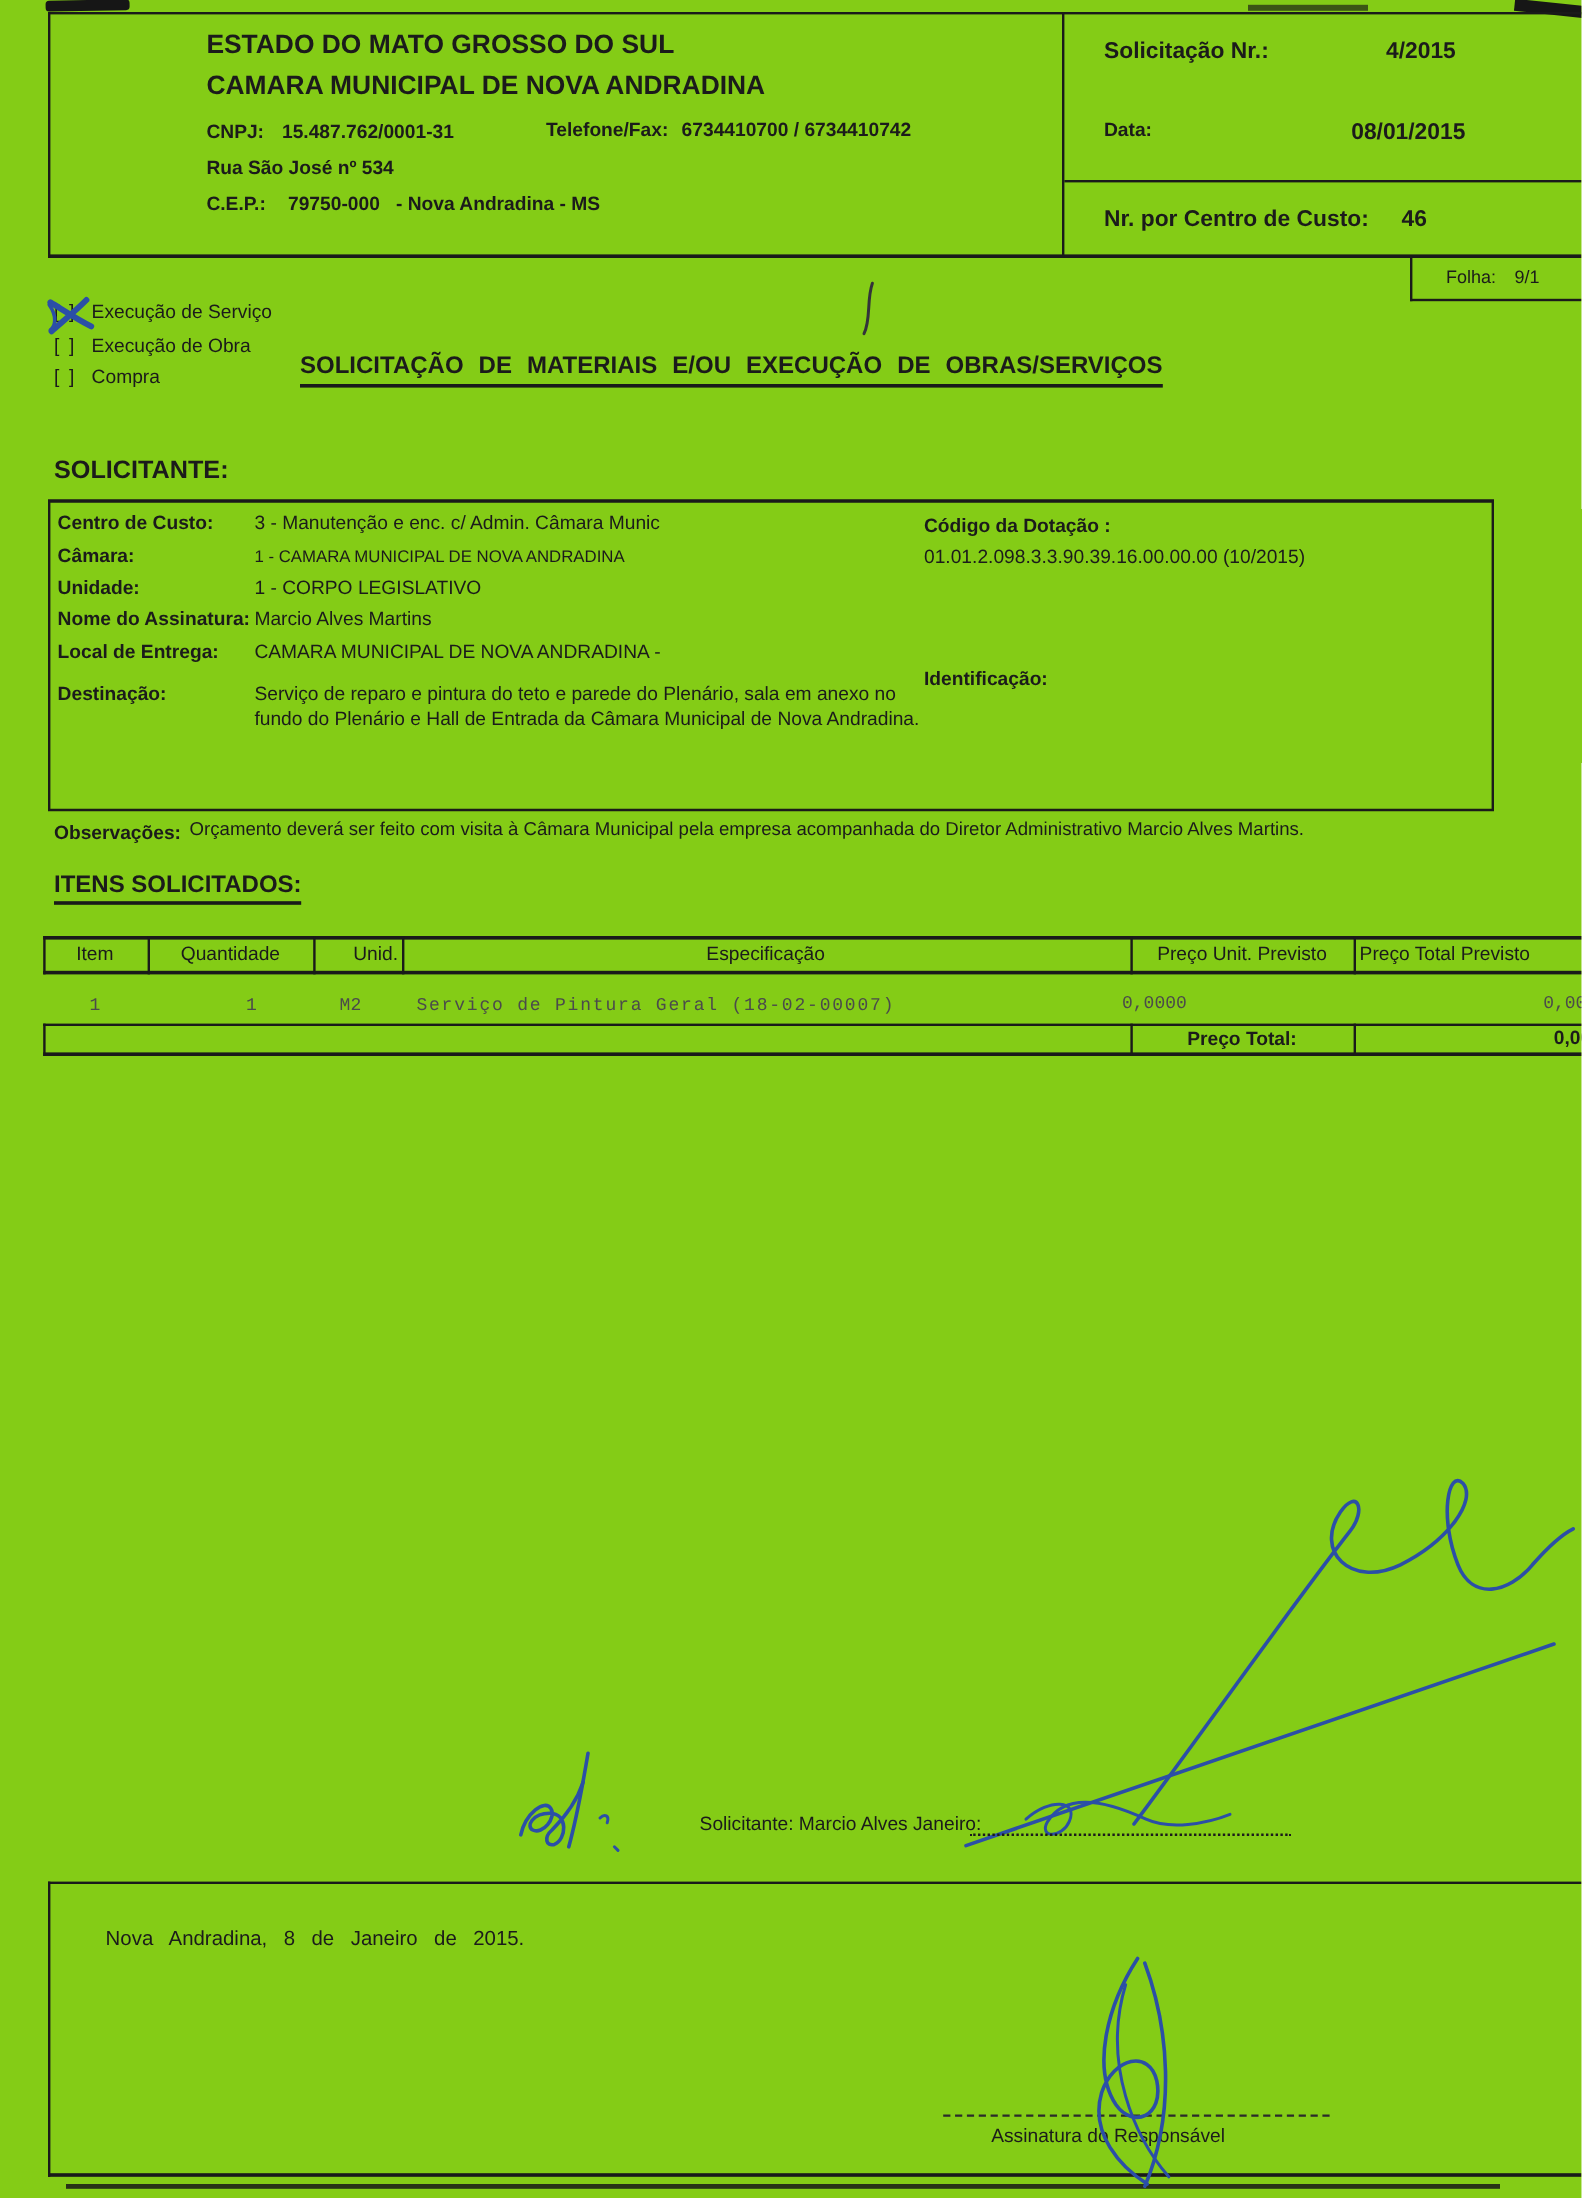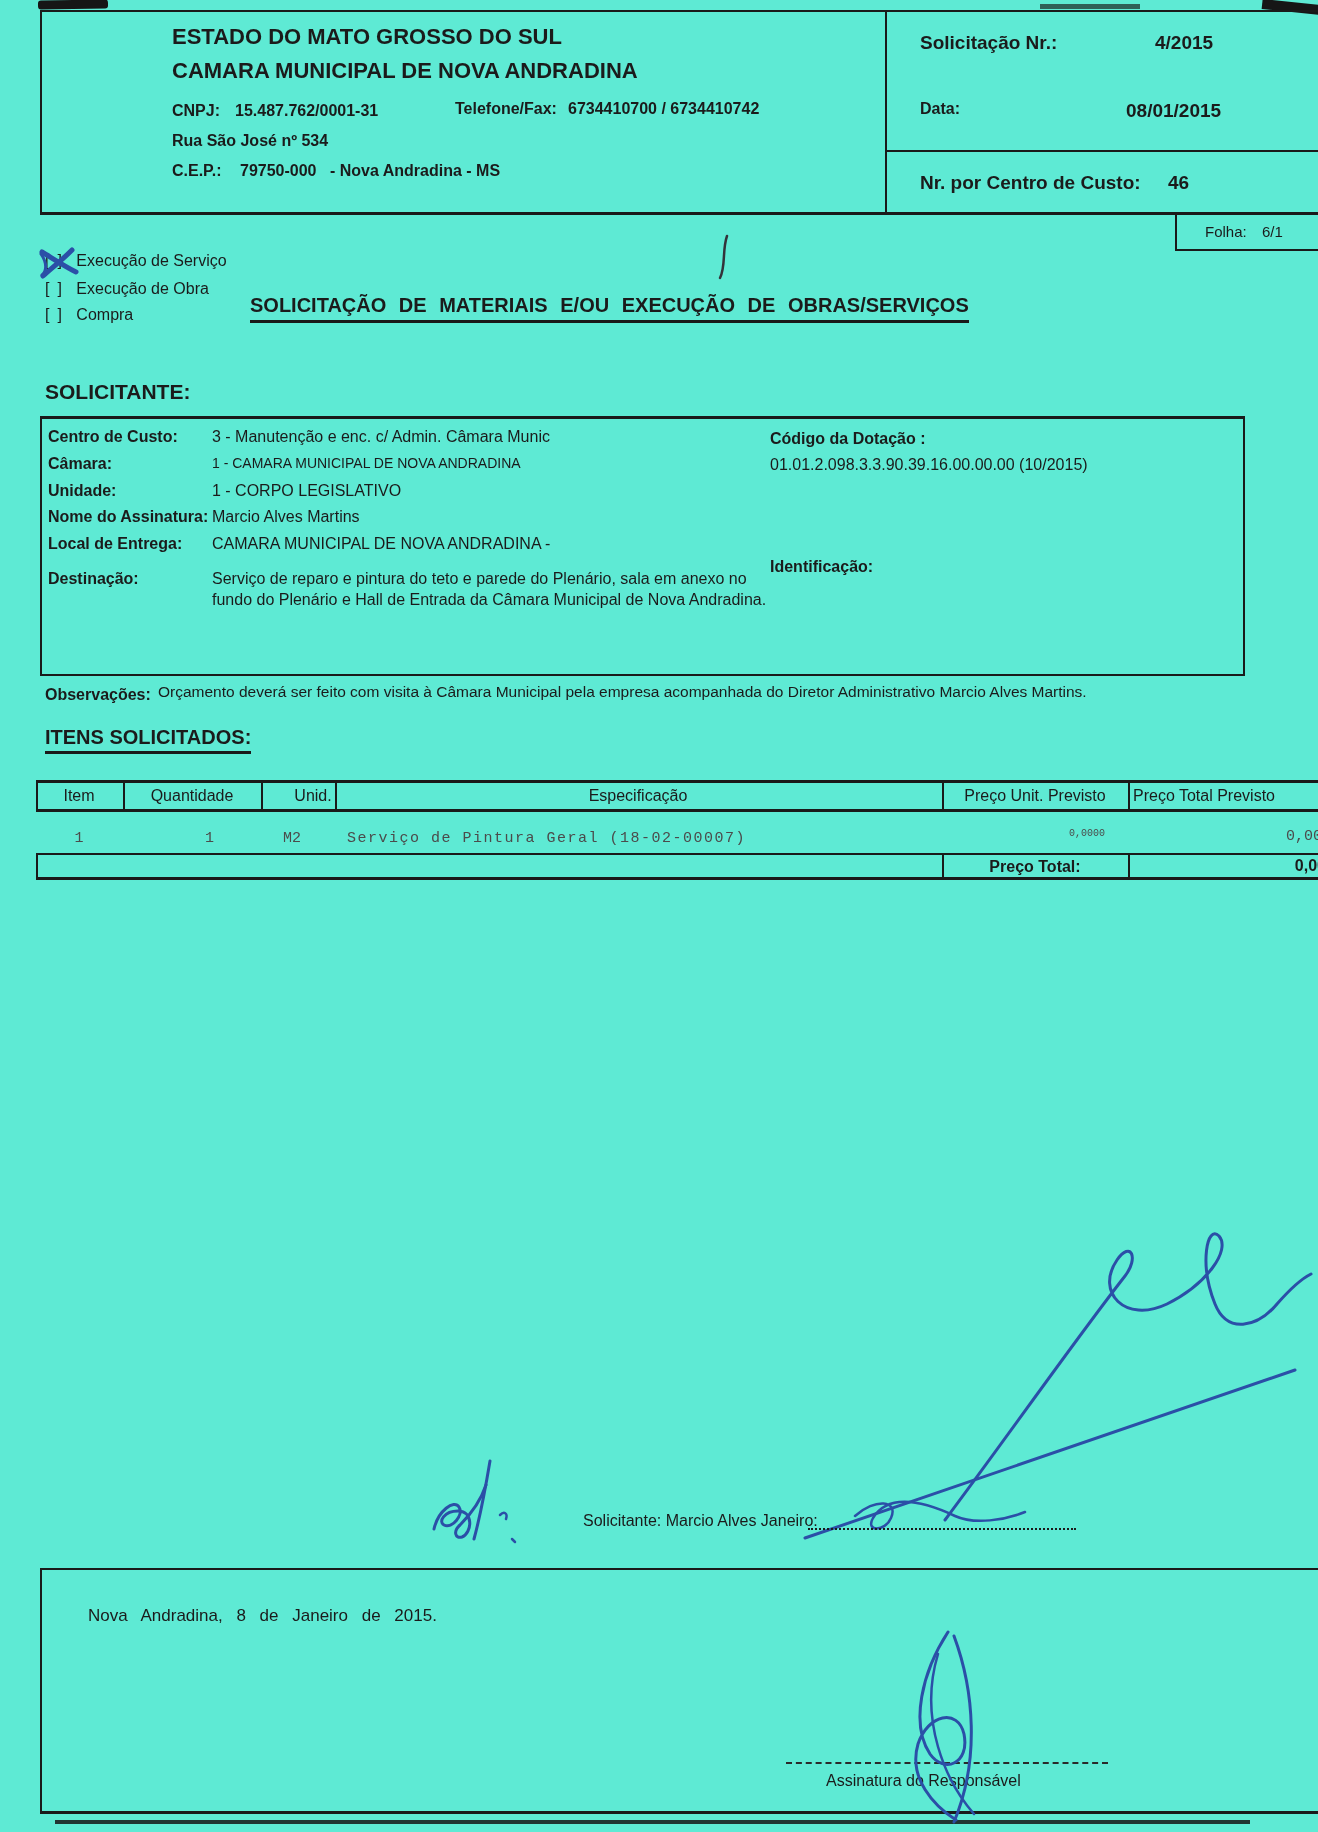--- a/index.html
+++ b/index.html
@@ -1,19 +1,19 @@
 <!DOCTYPE html>
 <html><head>
 <meta charset="utf-8">
 <style>
   * { margin:0; padding:0; box-sizing:border-box; }
   html,body { background:#ffffff; }
   .page {
     position:relative; width:1318px; height:1832px;
-    background:#5eead4; overflow:hidden;
+    background:#84cc16; overflow:hidden;
     font-family:"Liberation Sans", sans-serif; color:#1b1b1b;
   }
   .abs { position:absolute; }
   .b { font-weight:bold; }
   .line { background:#1a1a1a; }
   .mono { font-family:"Liberation Mono","DejaVu Sans Mono",monospace; color:#4b4b4b; }
   .sig path { fill:none; stroke:#2b4fa7; stroke-linecap:round; stroke-linejoin:round; }
   .penmark path { fill:none; stroke:#33333a; stroke-linecap:round; }
   .dotted-leader { border-bottom:2px dotted #1b1b1b; }
   .dashed-rule { border-bottom:2px dashed #2a2a2a; }
@@ -49,21 +49,21 @@
   <div class="abs b" style="left:920px; top:100px; font-size:16px;">Data:</div>
   <div class="abs b" style="left:1126px; top:100px; font-size:19px;">08/01/2015</div>
   <div class="abs line" style="left:887px; top:150px; width:431px; height:2px;"></div>
   <div class="abs" style="left:920px; top:172px; font-size:19px;">
     <span class="b">Nr. por Centro de Custo:</span>
     <span class="b" style="margin-left:22px;">46</span>
   </div>
 
   <div class="abs" style="left:1175px; top:215px; width:143px; height:36px; border-left:2px solid #1a1a1a; border-bottom:2px solid #1a1a1a;">
     <span style="position:absolute; left:28px; top:8px; font-size:15px;">Folha:</span>
-    <span style="position:absolute; left:85px; top:8px; font-size:15px;">6/1</span>
+    <span style="position:absolute; left:85px; top:8px; font-size:15px;">9/1</span>
   </div>
 
   <div class="abs" style="left:45px; top:252px; font-size:16px;">
     <span style="letter-spacing:8px;">[]</span>
     <span style="margin-left:2px;">Execução de Serviço</span>
   </div>
   <svg class="abs sig" style="left:38px; top:246px;" width="42" height="34" viewBox="0 0 42 34">
     <path d="M4 6 C14 12 26 20 38 26" stroke-width="5"></path>
     <path d="M34 4 C24 14 14 22 5 30" stroke-width="5"></path>
     <path d="M3 8 C10 18 8 26 4 29" stroke-width="3"></path>
@@ -124,21 +124,21 @@
   <div class="abs" style="left:192px; top:787px; transform:translateX(-50%); font-size:16px;">Quantidade</div>
   <div class="abs" style="left:313px; top:787px; transform:translateX(-50%); font-size:16px;">Unid.</div>
   <div class="abs" style="left:638px; top:787px; transform:translateX(-50%); font-size:16px;">Especificação</div>
   <div class="abs" style="left:1035px; top:787px; transform:translateX(-50%); font-size:16px;">Preço Unit. Previsto</div>
   <div class="abs" style="left:1133px; top:787px; font-size:16px; white-space:nowrap;">Preço Total Previsto</div>
 
   <div class="abs mono" style="left:79px;  top:830px; transform:translateX(-50%); font-size:15px;">1</div>
   <div class="abs mono" style="left:205px; top:830px; font-size:15px;">1</div>
   <div class="abs mono" style="left:283px; top:830px; font-size:15px;">M2</div>
   <div class="abs mono" style="left:347px; top:830px; font-size:15px; letter-spacing:1.5px; white-space:nowrap;">Serviço de Pintura Geral (18-02-00007)</div>
-  <div class="abs mono" style="left:935px; top:828px; width:170px; text-align:right; font-size:10px;">0,0000</div>
+  <div class="abs mono" style="left:935px; top:828px; width:170px; text-align:left; font-size:15px;">0,0000</div>
   <div class="abs mono" style="left:1140px; top:828px; width:182px; text-align:right; font-size:15px;">0,00</div>
 
   <div class="abs" style="left:36px; top:853px; width:1324px; height:27px; border-top:2px solid #1a1a1a; border-bottom:3px solid #1a1a1a; border-left:2px solid #1a1a1a;"></div>
   <div class="abs line" style="left:942px; top:853px; width:2px; height:27px;"></div>
   <div class="abs line" style="left:1128px; top:853px; width:2px; height:27px;"></div>
   <div class="abs b" style="left:1035px; top:858px; transform:translateX(-50%); font-size:16px;">Preço Total:</div>
   <div class="abs b" style="left:1140px; top:857px; width:186px; text-align:right; font-size:16px;">0,00</div>
 
   <svg class="abs sig" style="left:795px; top:1220px;" width="520" height="320" viewBox="0 0 520 320">
     <path d="M150 300 C210 220 280 120 330 56 C344 38 336 20 322 40 C300 72 330 104 372 84 C412 64 436 30 424 16 C412 4 404 44 420 84 C432 114 462 108 482 84 C496 68 508 58 516 54" stroke-width="3"></path>

